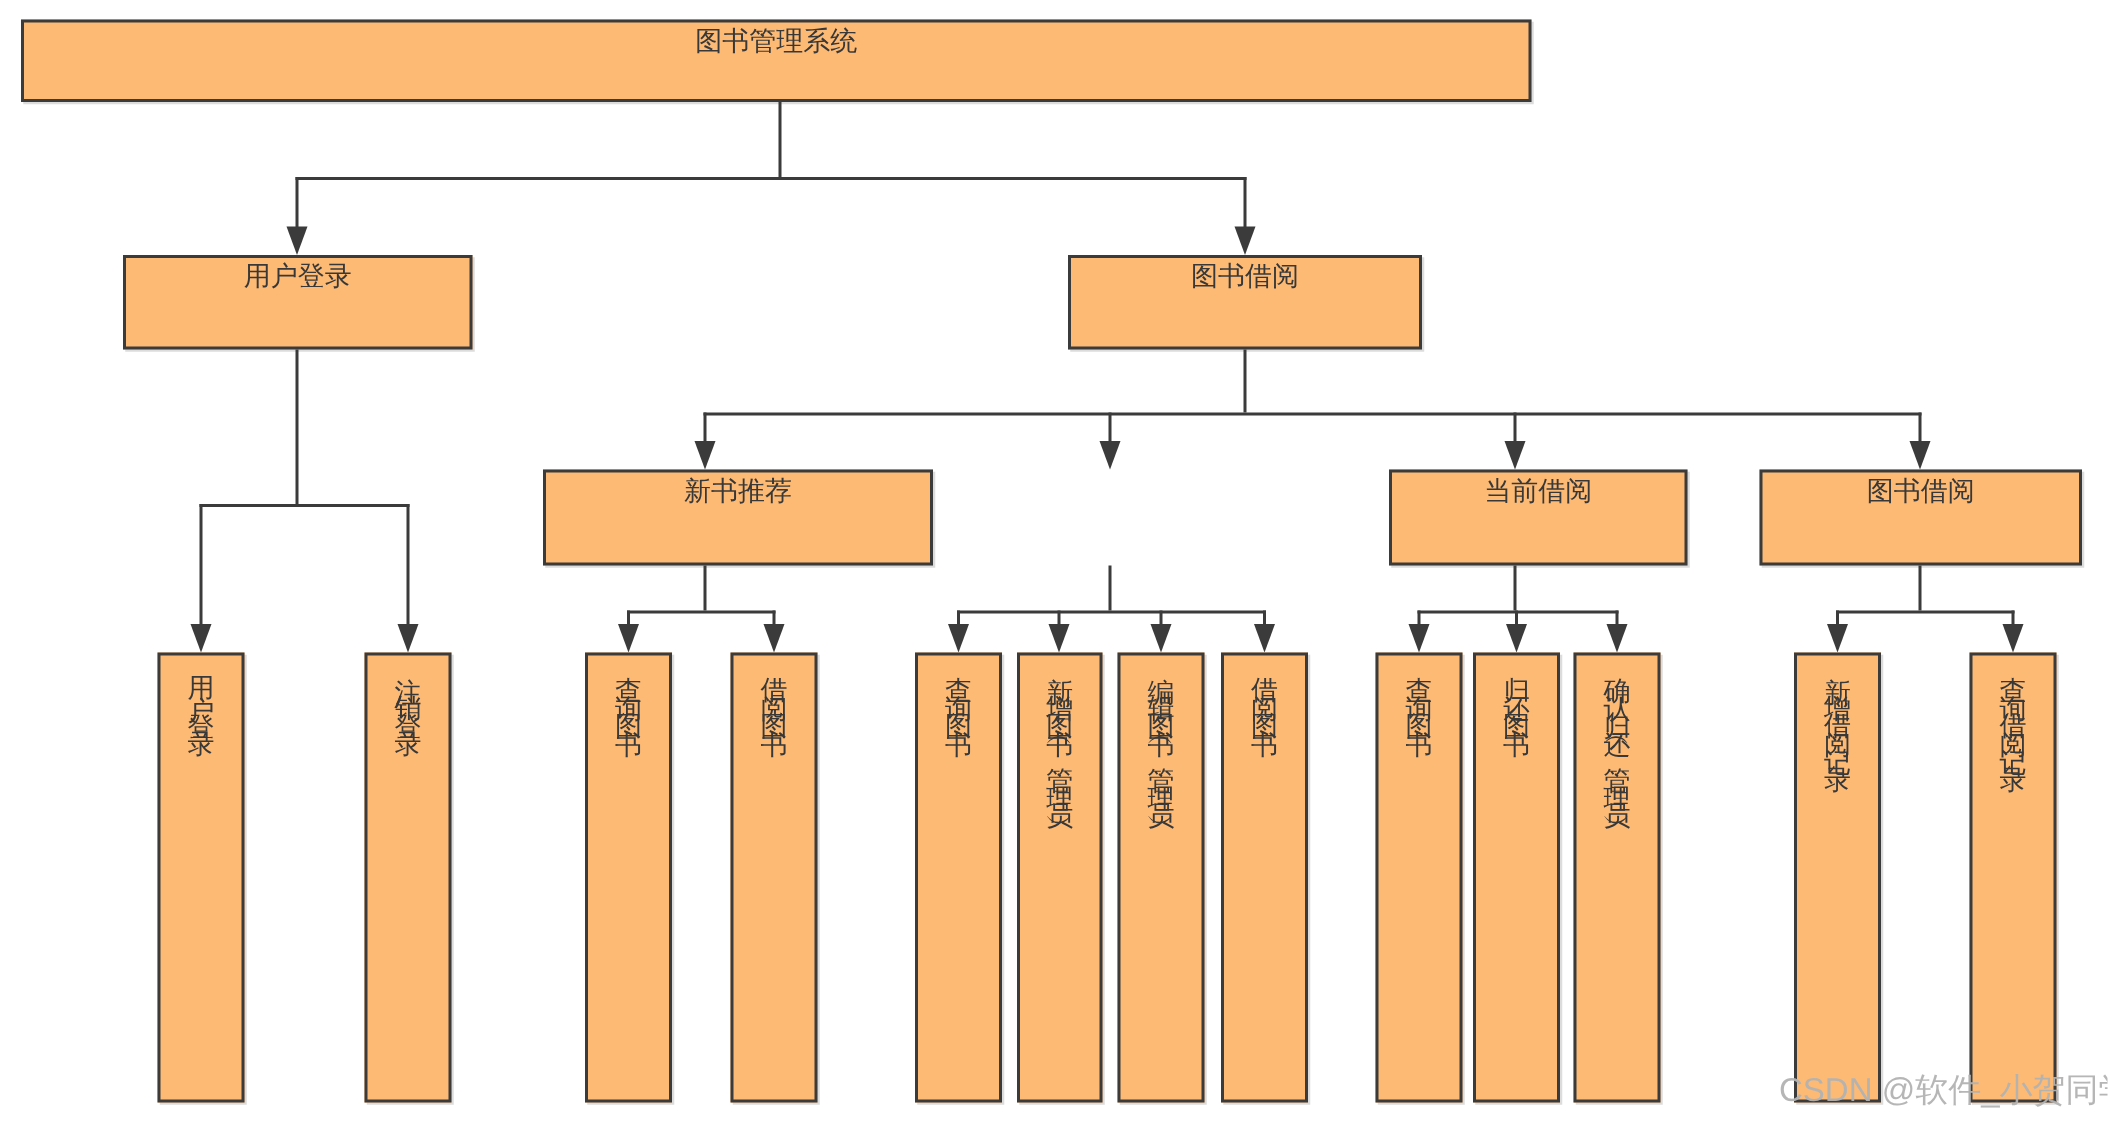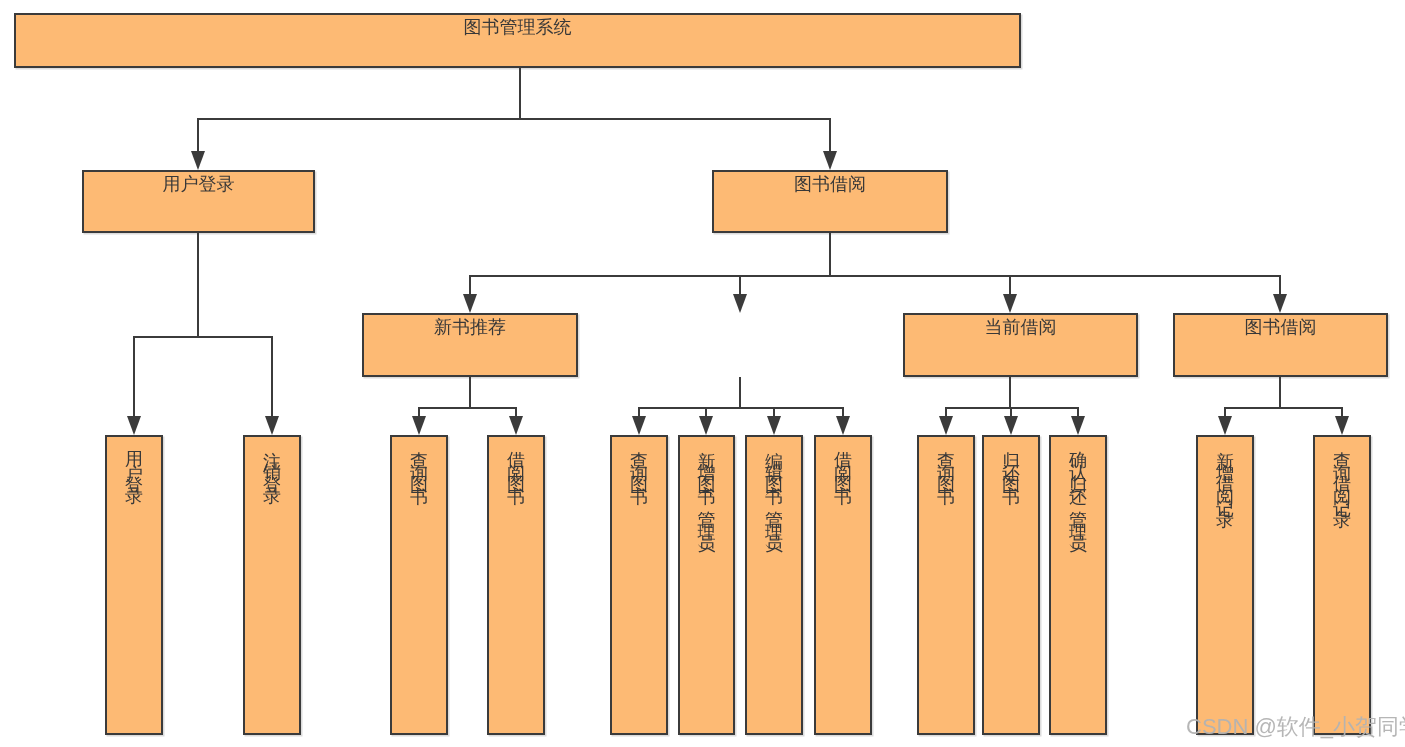--- a/index.html
+++ b/index.html
@@ -60,24 +60,24 @@
   <div class="hl" style="left:469px;top:275px;width:812px"></div>
   <div class="vl" style="left:469px;top:275px;height:21px"></div>
   <div class="ah" style="left:463px;top:294px"></div>
   <div class="vl" style="left:739px;top:275px;height:21px"></div>
   <div class="ah" style="left:733px;top:294px"></div>
   <div class="vl" style="left:1009px;top:275px;height:21px"></div>
   <div class="ah" style="left:1003px;top:294px"></div>
   <div class="vl" style="left:1279px;top:275px;height:21px"></div>
   <div class="ah" style="left:1273px;top:294px"></div>
 
-  <div class="box" style="left:362px;top:313px;width:216px;height:64px">
+  <div class="box" style="left:362px;top:313px;width:260px;height:64px">
     <span>新书推荐</span>
   </div>
-  <div class="box" style="left:903px;top:313px;width:235px;height:64px">
+  <div class="box" style="left:926px;top:313px;width:199px;height:64px">
     <span>当前借阅</span>
   </div>
   <div class="box" style="left:1173px;top:313px;width:215px;height:64px">
     <span>图书借阅</span>
   </div>
 
   <div class="vl" style="left:469px;top:377px;height:30px"></div>
   <div class="hl" style="left:418px;top:407px;width:99px"></div>
   <div class="vl" style="left:418px;top:407px;height:11px"></div>
   <div class="ah" style="left:412px;top:416px"></div>

